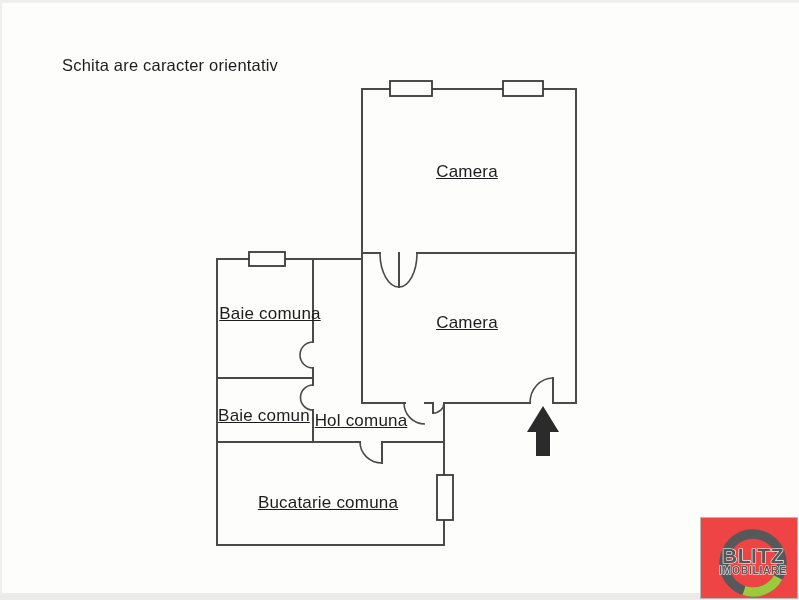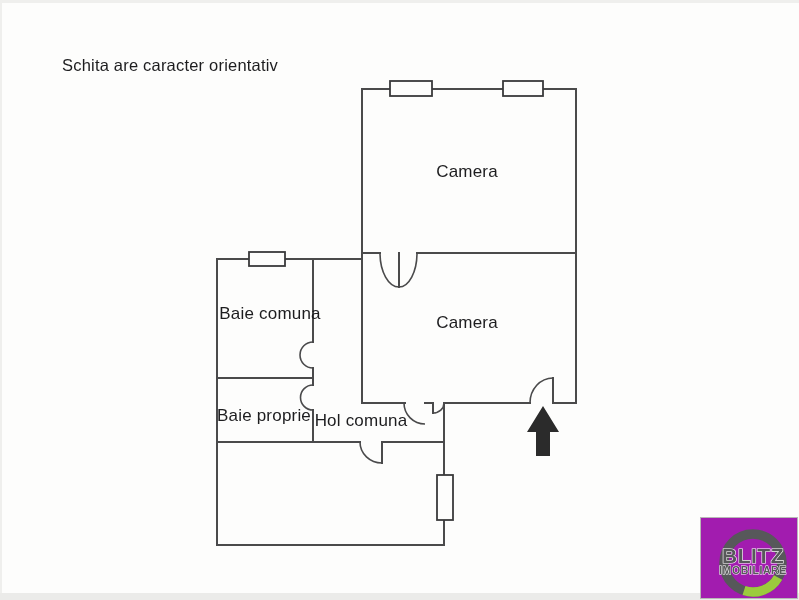--- a/index.html
+++ b/index.html
@@ -16,32 +16,32 @@
   .edge-strip{position:absolute;background:#efefed;}
   .edge-top{left:0;top:0;width:799px;height:3px;}
   .edge-bottom{left:0;top:593px;width:799px;height:7px;background:#ebebe9;}
   .edge-left{left:0;top:0;width:2px;height:600px;}
   .note{
     position:absolute;left:62px;top:56px;
     font-size:16.5px;color:#1d1d1f;letter-spacing:.2px;
   }
   .room-label{
     position:absolute;transform:translate(-50%,-50%);
-    font-size:17px;color:#1d1d1f;white-space:nowrap;letter-spacing:.2px;
+    font-size:17px;color:#1d1d1f;white-space:nowrap;letter-spacing:.2px;text-decoration:underline;
   }
   .lbl-camera-top{left:467px;top:172px;}
   .lbl-camera-mid{left:467px;top:323px;}
   .lbl-baie-proprie{left:270px;top:314px;}
   .lbl-baie-comuna{left:264px;top:416px;}
   .lbl-hol-comun{left:361px;top:421px;}
   .lbl-bucatarie{left:328px;top:503px;}
   .plan-svg{position:absolute;left:0;top:0;}
   .logo-box{
     position:absolute;left:700px;top:517px;width:98px;height:82px;
-    background:#a21caf;border:1px solid #b8b8b6;box-sizing:border-box;
+    background:#ef4444;border:1px solid #b8b8b6;box-sizing:border-box;
   }
 </style>
 </head>
 <body>
 
 <div class="canvas">
 
   <div class="edge-strip edge-top"></div>
   <div class="edge-strip edge-left"></div>
   <div class="edge-strip edge-bottom"></div>
@@ -93,22 +93,23 @@
       <rect x="249" y="252" width="36" height="14"></rect>
       <rect x="437" y="475" width="16" height="45"></rect>
     </g>
 
     <polygon fill="#2b2b2b" points="543,406 559,432 550,432 550,456 536,456 536,432 527,432"></polygon>
   </svg>
 
   <div class="room-label lbl-camera-top">Camera</div>
   <div class="room-label lbl-camera-mid">Camera</div>
   <div class="room-label lbl-baie-proprie">Baie comuna</div>
-  <div class="room-label lbl-baie-comuna">Baie proprie</div>
+  <div class="room-label lbl-baie-comuna">Baie comun</div>
   <div class="room-label lbl-hol-comun">Hol comuna</div>
+  <div class="room-label lbl-bucatarie">Bucatarie comuna</div>
 
   <div class="logo-box">
     <svg width="96" height="80" viewBox="0 0 96 80">
       <circle cx="52" cy="45" r="29" fill="none" stroke="#57585a" stroke-width="9.5"></circle>
       <path d="M77.1,59.5 A29,29 0 0 1 43,72.6" fill="none" stroke="#9bcb3d" stroke-width="9.5"></path>
       <text x="52" y="45" text-anchor="middle" font-family="Liberation Sans, sans-serif" font-size="21" font-weight="bold" fill="#57585a" stroke="#ffffff" stroke-width="1.2" paint-order="stroke" letter-spacing="0.5">BLITZ</text>
       <text x="52" y="56" text-anchor="middle" font-family="Liberation Sans, sans-serif" font-size="10.5" font-weight="bold" fill="#57585a" stroke="#ffffff" stroke-width="0.9" paint-order="stroke" letter-spacing="0.6">IMOBILIARE</text>
     </svg>
   </div>
 

